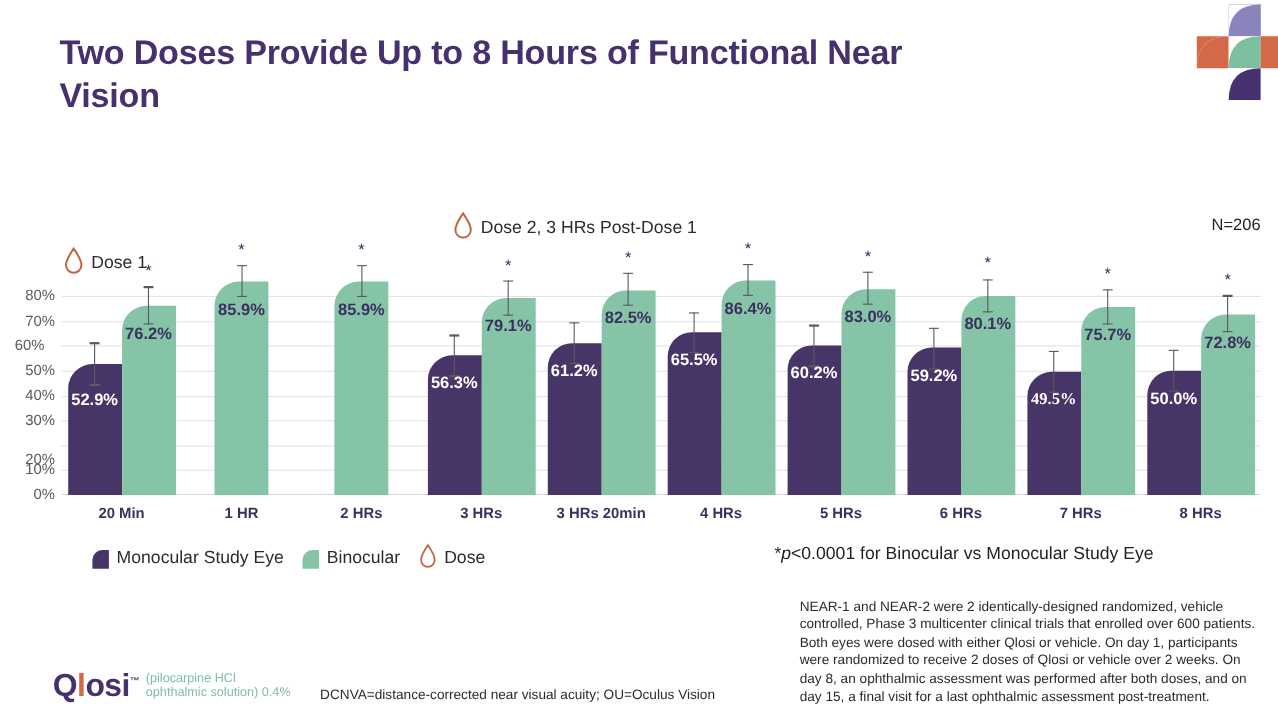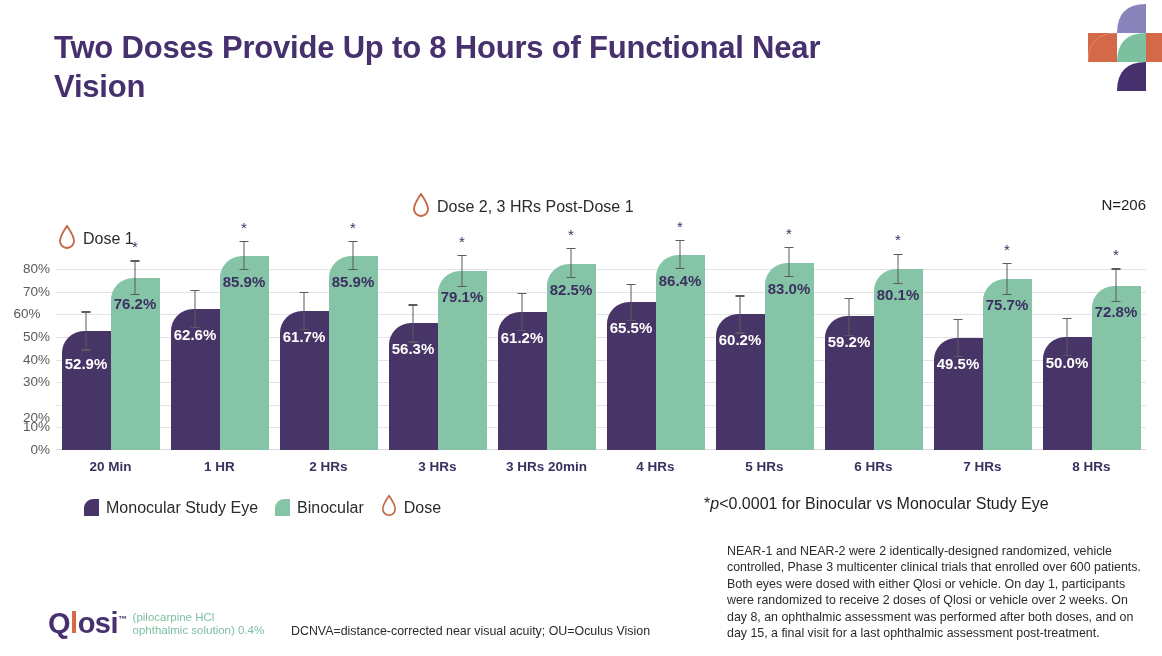--- a/index.html
+++ b/index.html
@@ -160,51 +160,33 @@
             <div class="cap top"></div>
             <div class="cap bot"></div>
           </div>
           <div class="star" style="bottom: 198.741px;">*</div>
           <div class="bar-value bino" style="bottom: 138.122px;">76.2%</div>
         </div>
         <div class="xlabel">20 Min</div>
       </div>
       <div class="group" style="left: 109px; width: 109px;">
         <div class="bar-wrap">
-          <div class="bar mono" style="height: 141.402px; background: rgb(72, 53, 103);"></div>
-          <div class="errbar" style="bottom: 121.976px; height: 38.4px;">
-            <div class="stem"></div>
-            <div class="cap top"></div>
-            <div class="cap bot"></div>
-          </div>
-          <div class="bar-value mono" style="bottom: 107.402px;">62.6%</div>
-        </div>
-        <div class="bar-wrap">
           <div class="bar bino" style="height: 194.033px; background: rgb(133, 196, 166);"></div>
           <div class="errbar" style="bottom: 179.576px; height: 29.3647px;">
             <div class="stem"></div>
             <div class="cap top"></div>
             <div class="cap bot"></div>
           </div>
           <div class="star" style="bottom: 217.941px;">*</div>
           <div class="bar-value bino" style="bottom: 160.033px;">85.9%</div>
         </div>
         <div class="xlabel">1 HR</div>
       </div>
       <div class="group" style="left: 218px; width: 109px;">
         <div class="bar-wrap">
-          <div class="bar mono" style="height: 139.369px; background: rgb(72, 53, 103);"></div>
-          <div class="errbar" style="bottom: 119.718px; height: 38.4px;">
-            <div class="stem"></div>
-            <div class="cap top"></div>
-            <div class="cap bot"></div>
-          </div>
-          <div class="bar-value mono" style="bottom: 105.369px;">61.7%</div>
-        </div>
-        <div class="bar-wrap">
           <div class="bar bino" style="height: 194.033px; background: rgb(133, 196, 166);"></div>
           <div class="errbar" style="bottom: 179.576px; height: 29.3647px;">
             <div class="stem"></div>
             <div class="cap top"></div>
             <div class="cap bot"></div>
           </div>
           <div class="star" style="bottom: 217.941px;">*</div>
           <div class="bar-value bino" style="bottom: 160.033px;">85.9%</div>
         </div>
         <div class="xlabel">2 HRs</div>
@@ -320,21 +302,21 @@
         <div class="xlabel">6 HRs</div>
       </div>
       <div class="group" style="left: 872px; width: 109px;">
         <div class="bar-wrap">
           <div class="bar mono" style="height: 111.812px; background: rgb(72, 53, 103);"></div>
           <div class="errbar" style="bottom: 92.6118px; height: 38.4px;">
             <div class="stem"></div>
             <div class="cap top"></div>
             <div class="cap bot"></div>
           </div>
-          <div class="bar-value mono" style="bottom: 77.8118px;">49.5%</div>
+          <div class="bar-value mono" style="bottom: 77.8118px; font-family: Liberation Serif, serif;">49.5%</div>
         </div>
         <div class="bar-wrap">
           <div class="bar bino" style="height: 170.993px; background: rgb(133, 196, 166);"></div>
           <div class="errbar" style="bottom: 154.729px; height: 32.7529px;">
             <div class="stem"></div>
             <div class="cap top"></div>
             <div class="cap bot"></div>
           </div>
           <div class="star" style="bottom: 196.482px;">*</div>
           <div class="bar-value bino" style="bottom: 136.993px;">75.7%</div>

